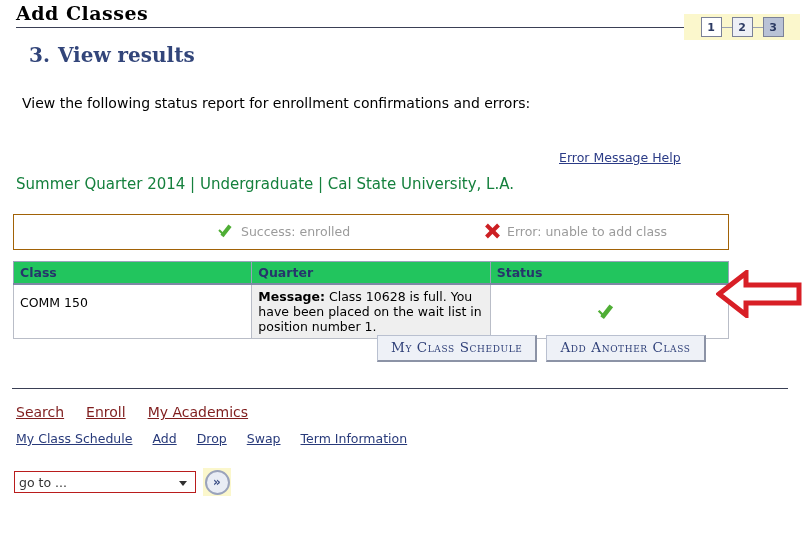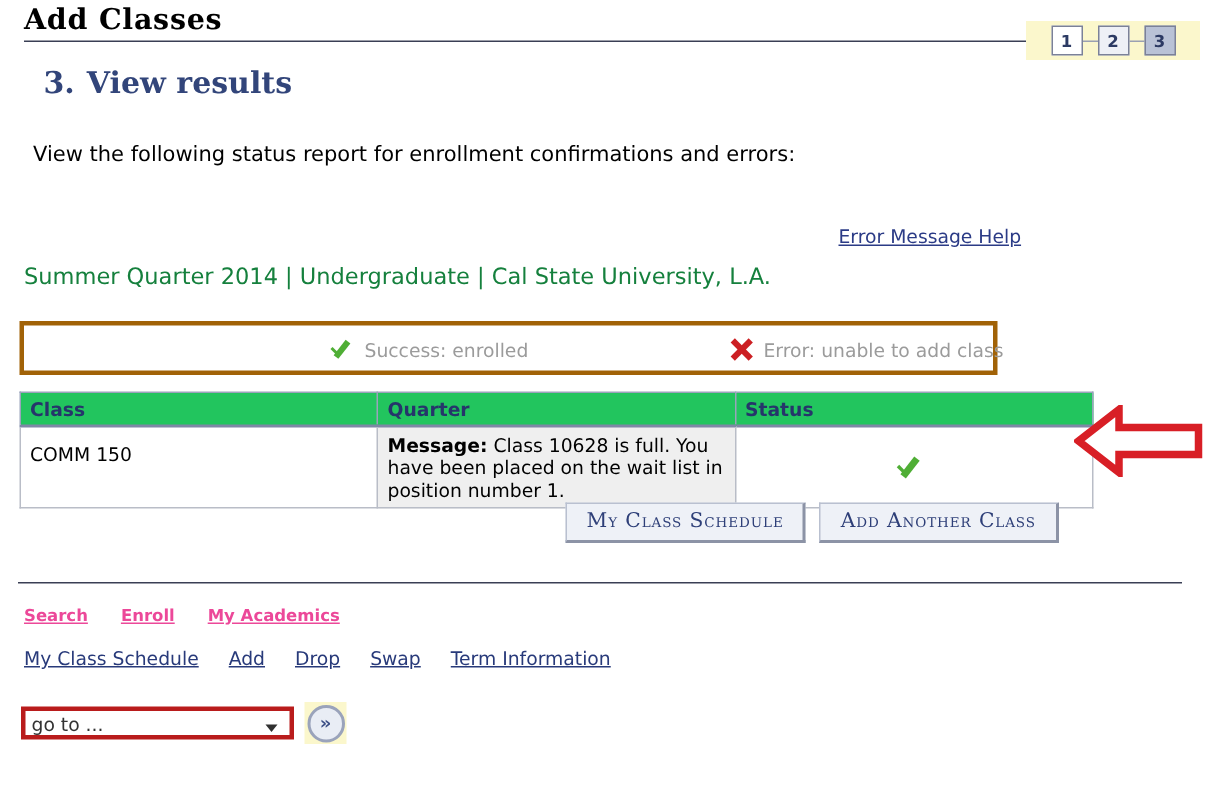--- a/index.html
+++ b/index.html
@@ -110,22 +110,22 @@
     left: 16px; top: 175px;
     font-size: 15px;
     color: #15803d;
     white-space: nowrap;
   }
 
   
   .legend-box {
     position: absolute;
     left: 13px; top: 214px;
-    width: 652px; height: 36px;
-    border: 3px solid #a16207;
+    width: 716px; height: 36px;
+    border: 1px solid #a16207;
     box-sizing: border-box;
     background: #ffffff;
   }
   .legend-item {
     position: absolute;
     top: 8px;
     display: flex;
     align-items: center;
     white-space: nowrap;
   }
@@ -252,23 +252,23 @@
     width: 776px; height: 0;
     border-top: 1px solid #3a3f55;
   }
   .footer-nav {
     position: absolute;
     left: 16px; top: 404px;
     display: flex;
     gap: 22px;
   }
   .footer-nav a {
-    font-size: 11px;
-    font-weight: bold;
-    color: #ec4899;
+    font-size: 14px;
+    font-weight: normal;
+    color: #7f1d1d;
     text-decoration: underline;
     white-space: nowrap;
     cursor: pointer;
   }
   .footer-sub {
     position: absolute;
     left: 16px; top: 431px;
     display: flex;
     gap: 20px;
   }
@@ -283,21 +283,21 @@
   
   .goto-row {
     position: absolute;
     left: 14px; top: 468px;
     display: flex;
     align-items: center;
   }
   .goto-select {
     width: 182px; height: 22px;
     box-sizing: border-box;
-    border: 3px solid #b91c1c;
+    border: 1px solid #b91c1c;
     background: #ffffff;
     font-family: "DejaVu Sans", "Liberation Sans", sans-serif;
     font-size: 12.5px;
     color: #333333;
     padding: 0 4px;
     position: relative;
     display: flex;
     align-items: center;
     cursor: pointer;
   }

